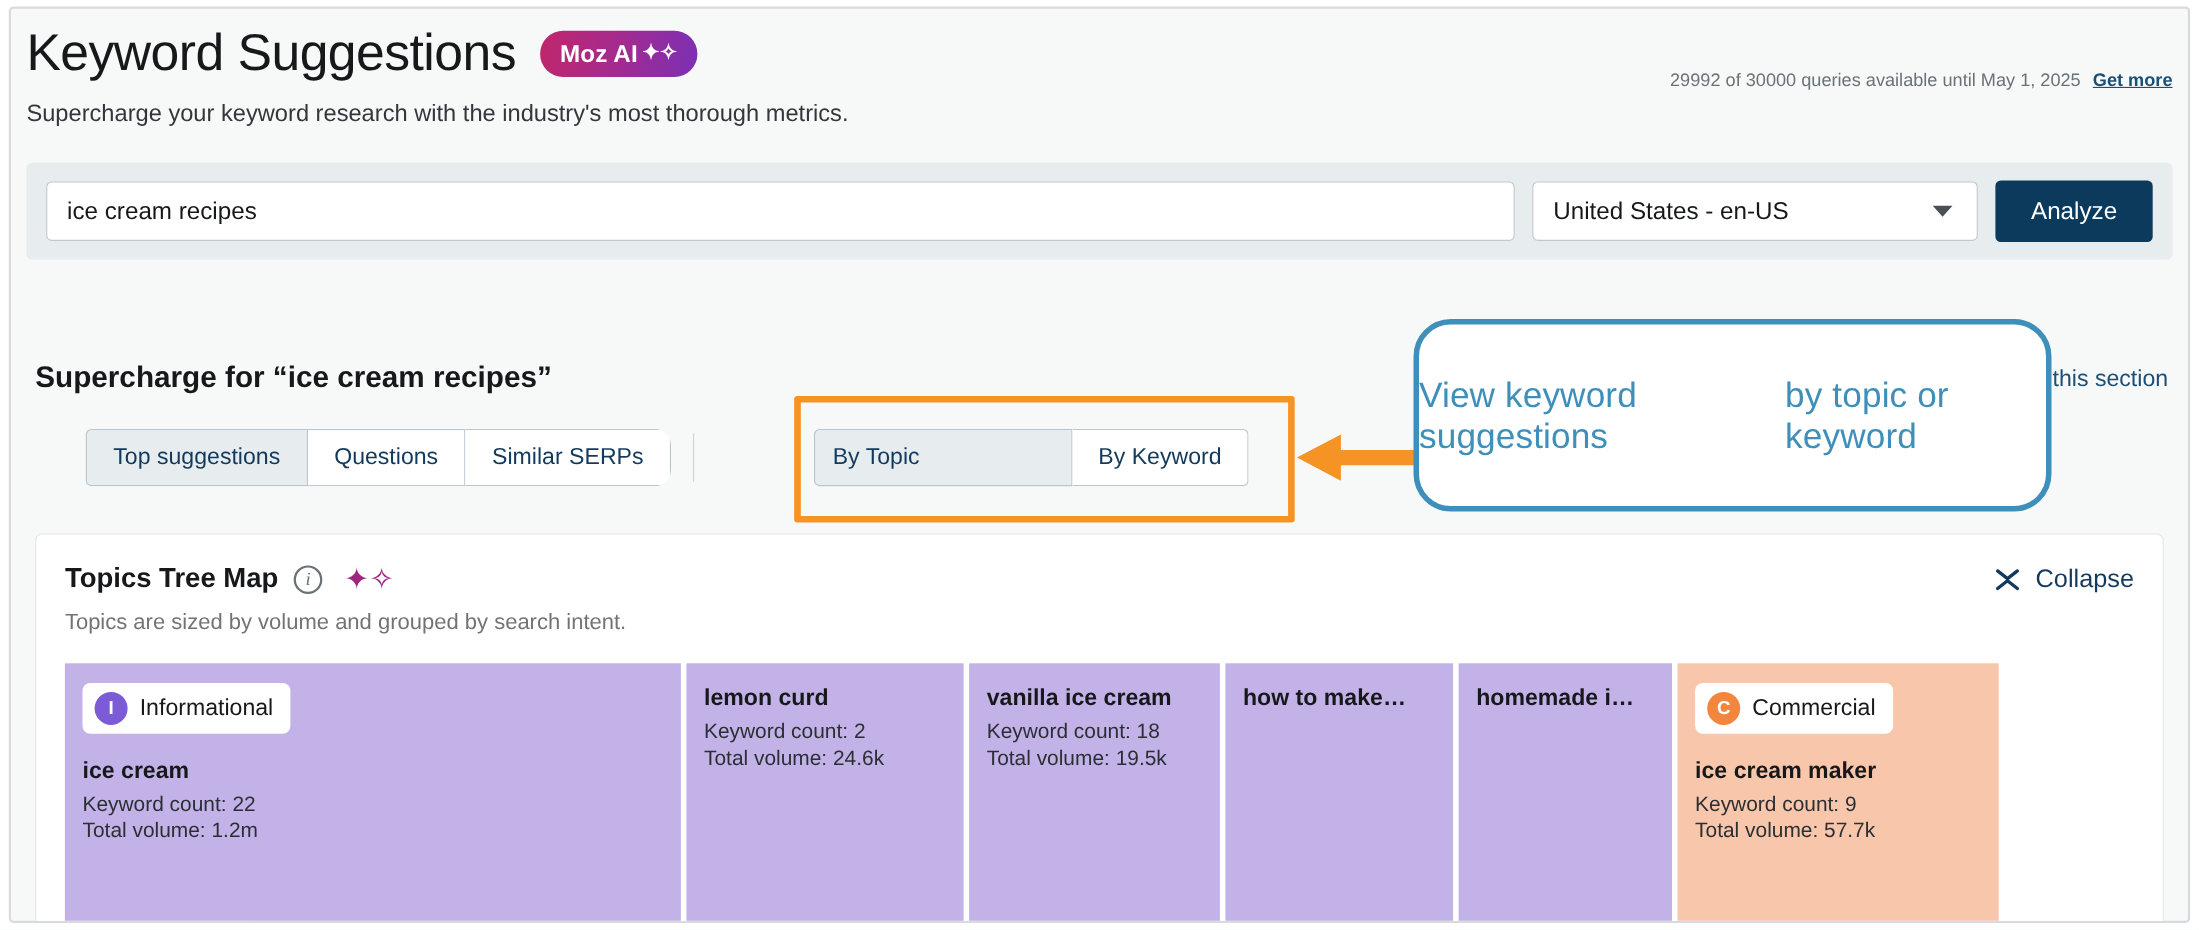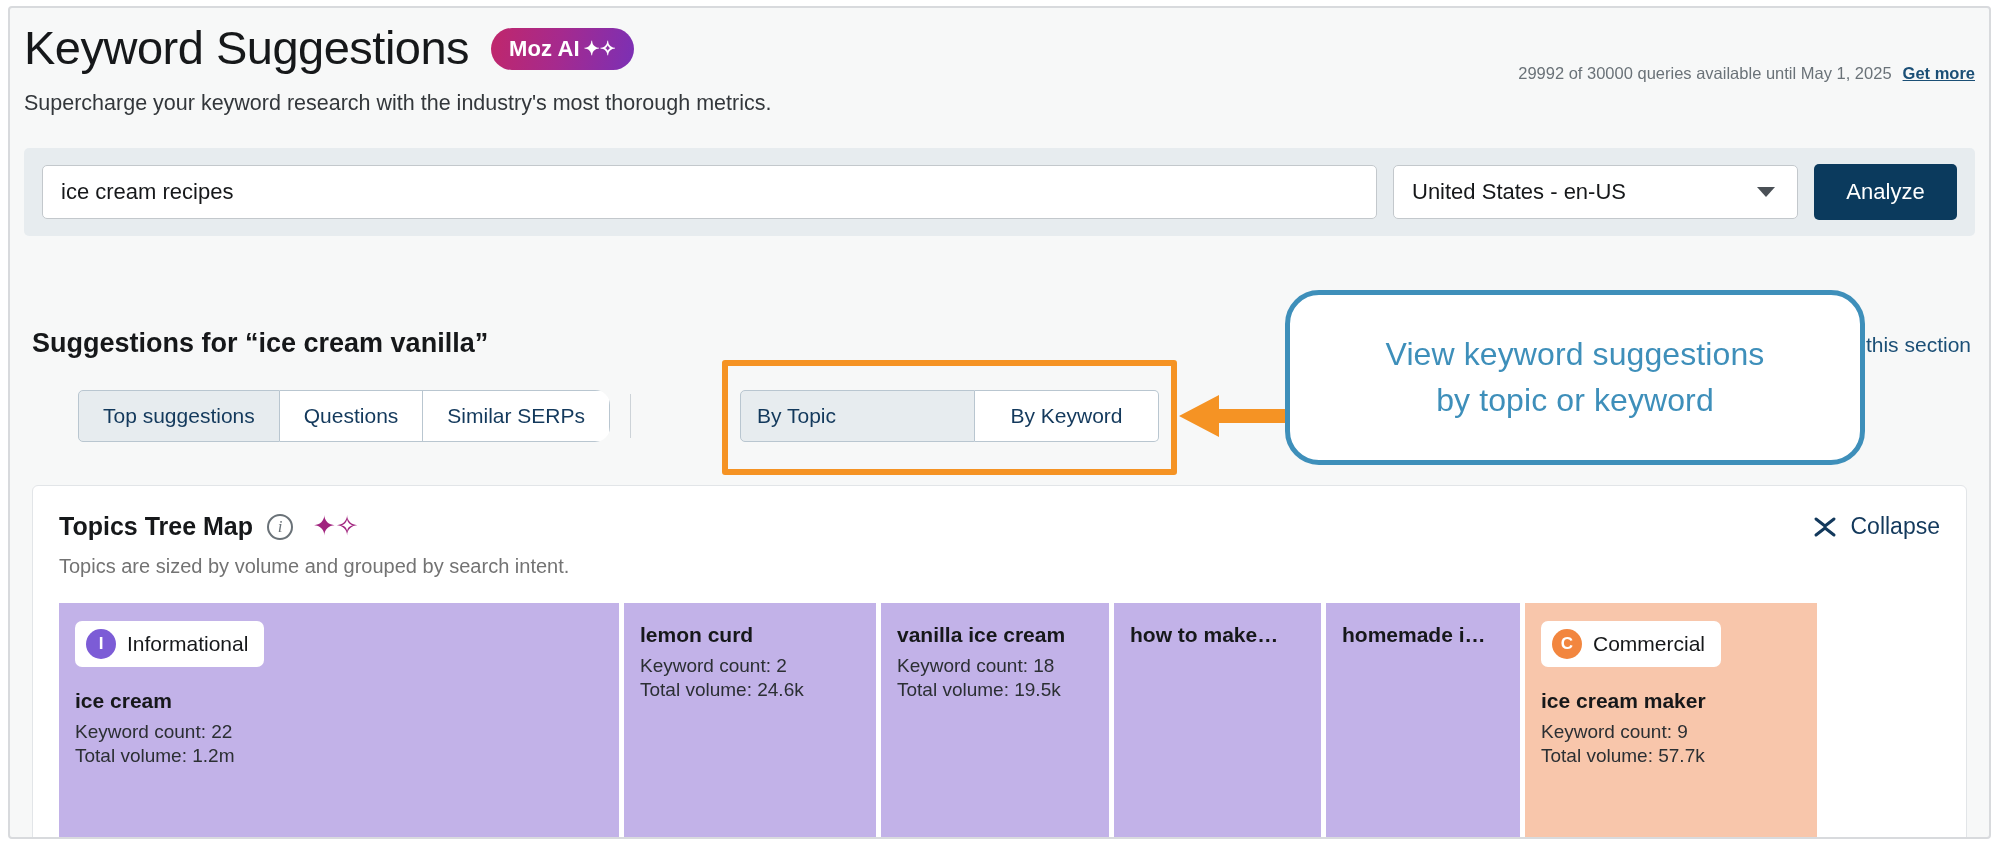--- a/index.html
+++ b/index.html
@@ -220,39 +220,39 @@
   .toggle-item:first-child {
     border-left-width: 1px;
     border-top-left-radius: 5px; border-bottom-left-radius: 5px;
     width: 235px;
     justify-content: flex-start;
     padding-left: 16px;
     background: #e7ecef;
   }
   .toggle-item:last-child {
     border-top-right-radius: 5px; border-bottom-right-radius: 5px;
-    width: 184px;
+    width: 160px;
   }
 
   
   #callout-arrow {
     position: absolute;
     left: 1167px; top: 384px;
     width: 116px; height: 48px;
   }
 
   #callout-bubble {
     position: absolute;
     left: 1275px; top: 282px;
     width: 580px; height: 175px;
     background: #ffffff;
     border: 5px solid #3e8fba;
     border-radius: 34px;
     display: flex;
-    flex-direction: column;
+    flex-direction: row;
     align-items: center;
     justify-content: center;
     gap: 9px;
   }
   .callout-line {
     font-size: 32px;
     color: #3e8fba;
     font-weight: 400;
     letter-spacing: 0.1px;
   }
@@ -389,21 +389,21 @@
 
   <div id="search-panel">
     <input id="keyword-input" type="text" value="ice cream recipes" style="">
     <div id="locale-select">
       <span>United States - en-US</span>
       <span class="chevron-down-icon"></span>
     </div>
     <button id="analyze-button">Analyze</button>
   </div>
 
-  <div id="suggestions-heading">Suggestions for “ice cream vanilla”</div>
+  <div id="suggestions-heading">Supercharge for “ice cream recipes”</div>
   <div id="obscured-note">this section</div>
 
   <div id="tab-strip">
     <div class="tab-item active">Top suggestions</div>
     <div class="tab-item">Questions</div>
     <div class="tab-item">Similar SERPs</div>
   </div>
   <div id="tab-divider"></div>
 
   <div id="view-toggle-highlight"></div>

